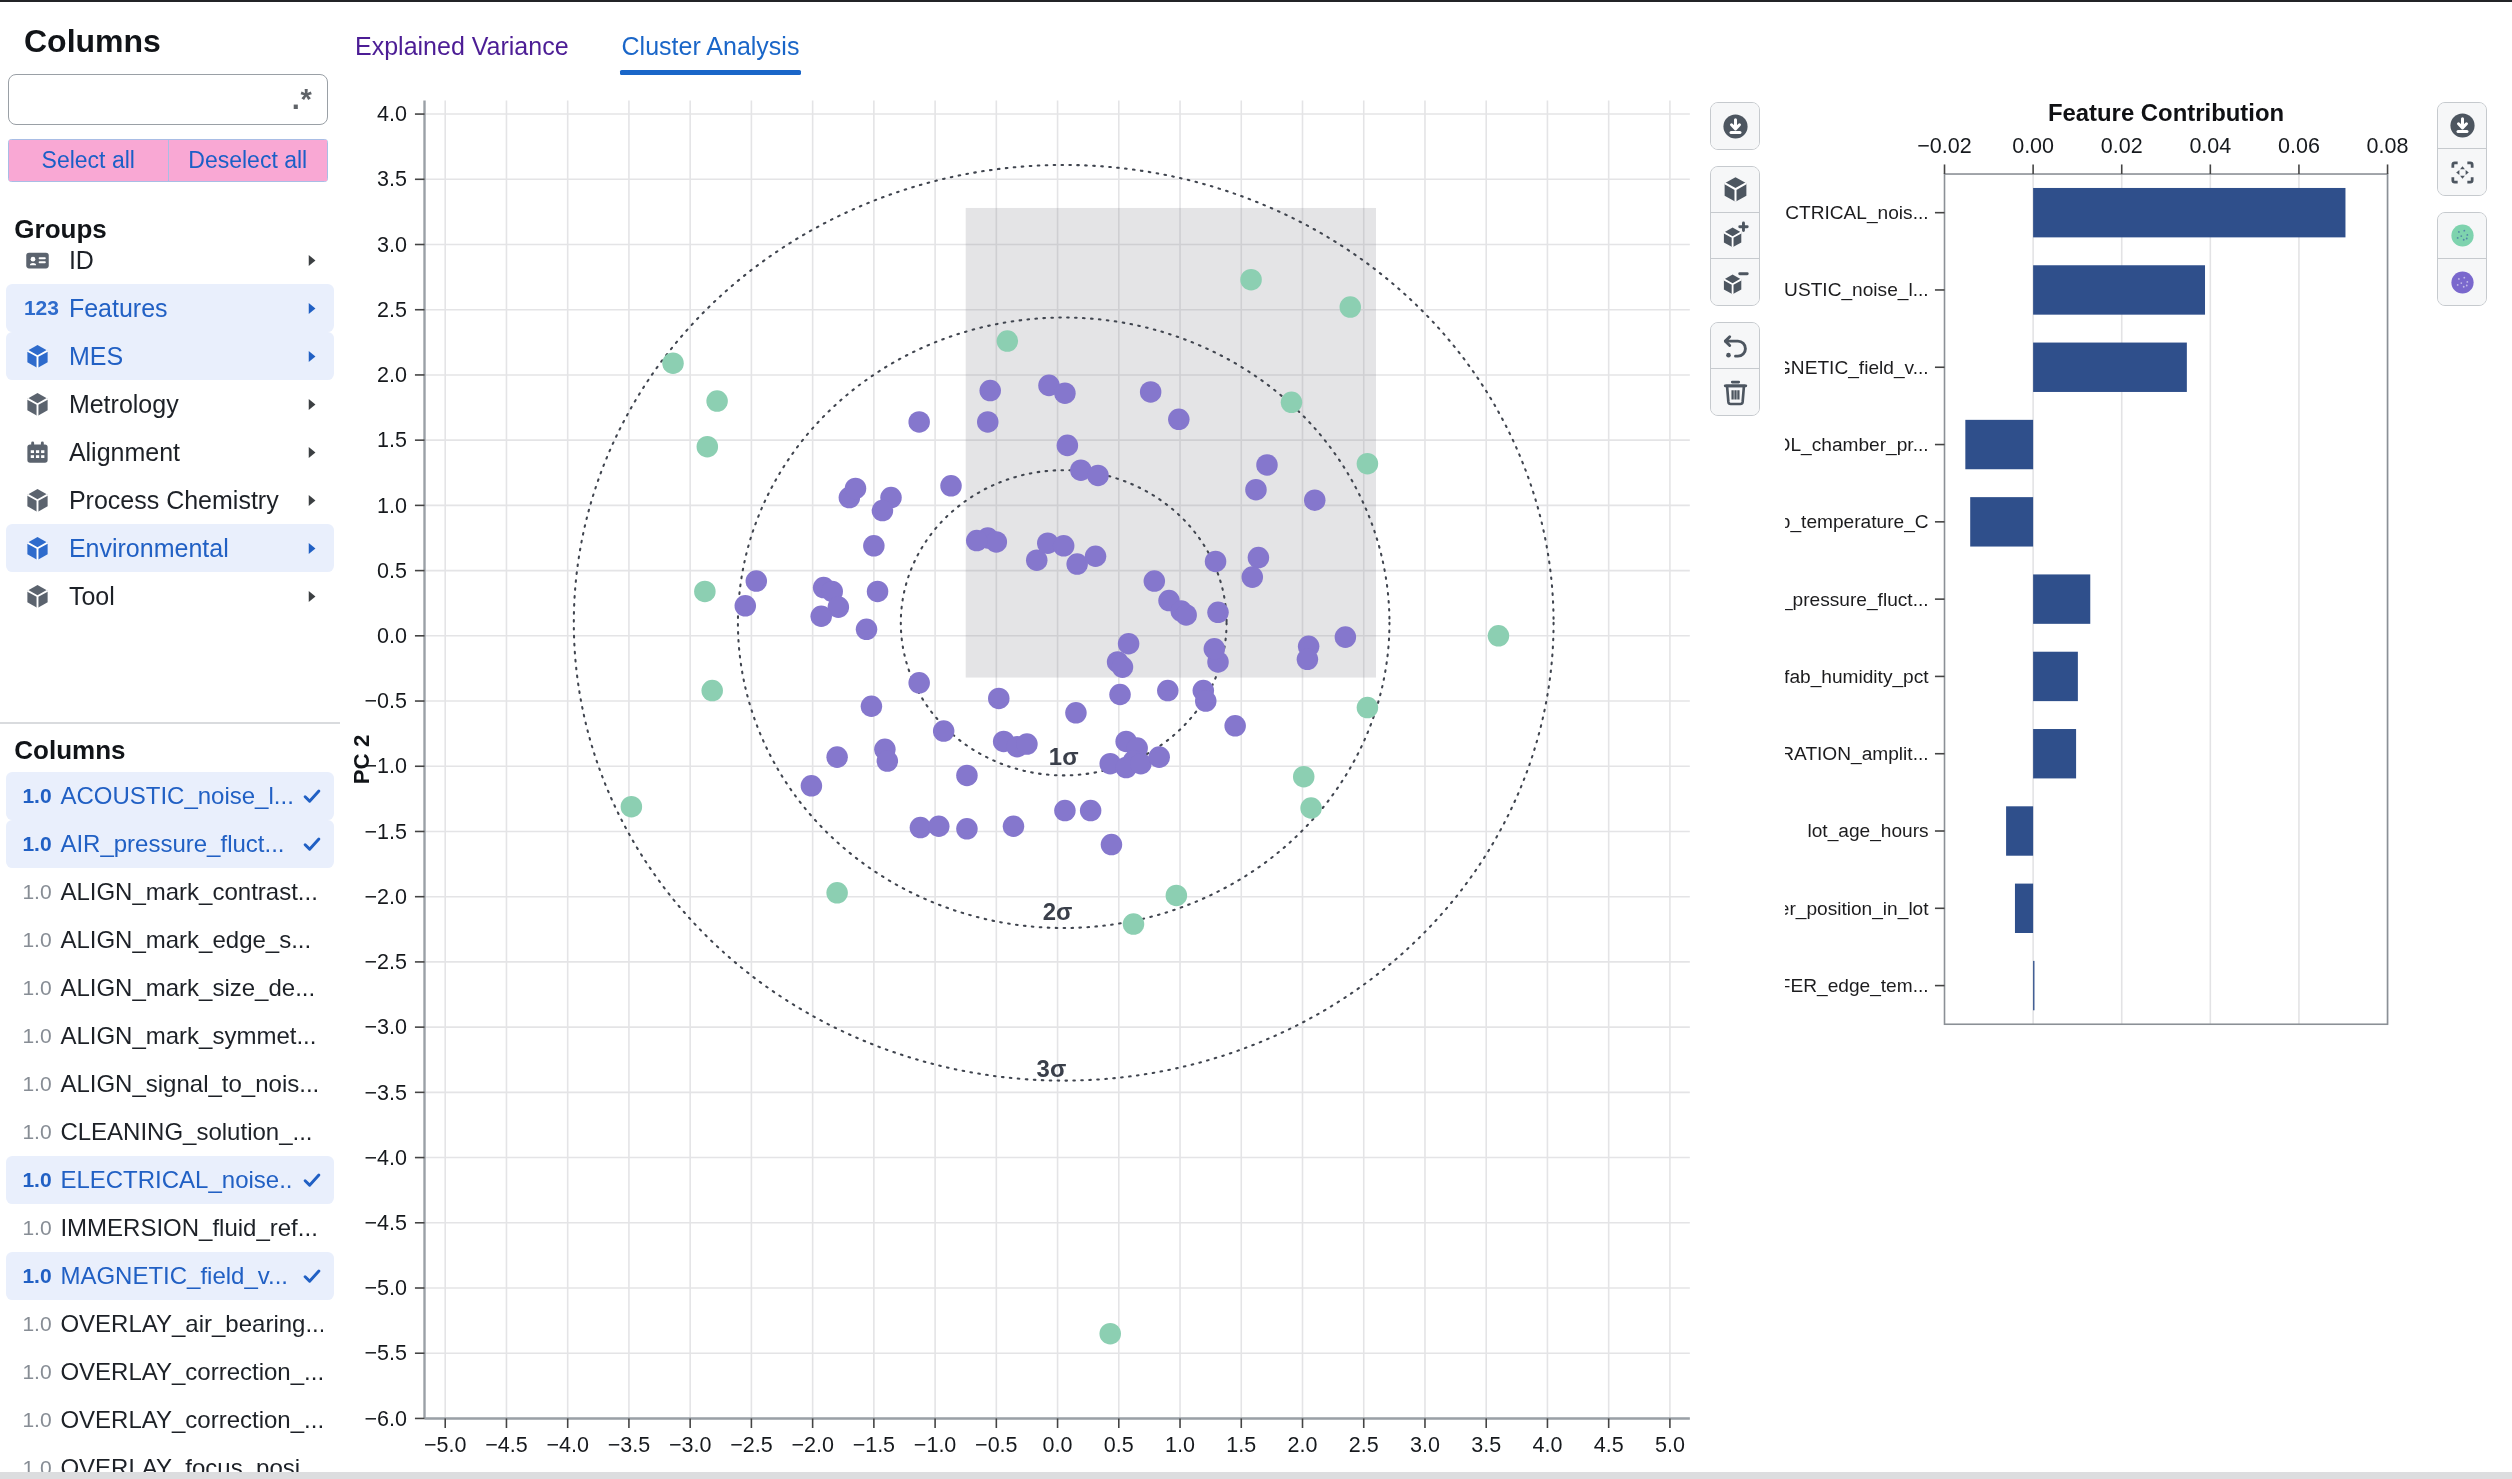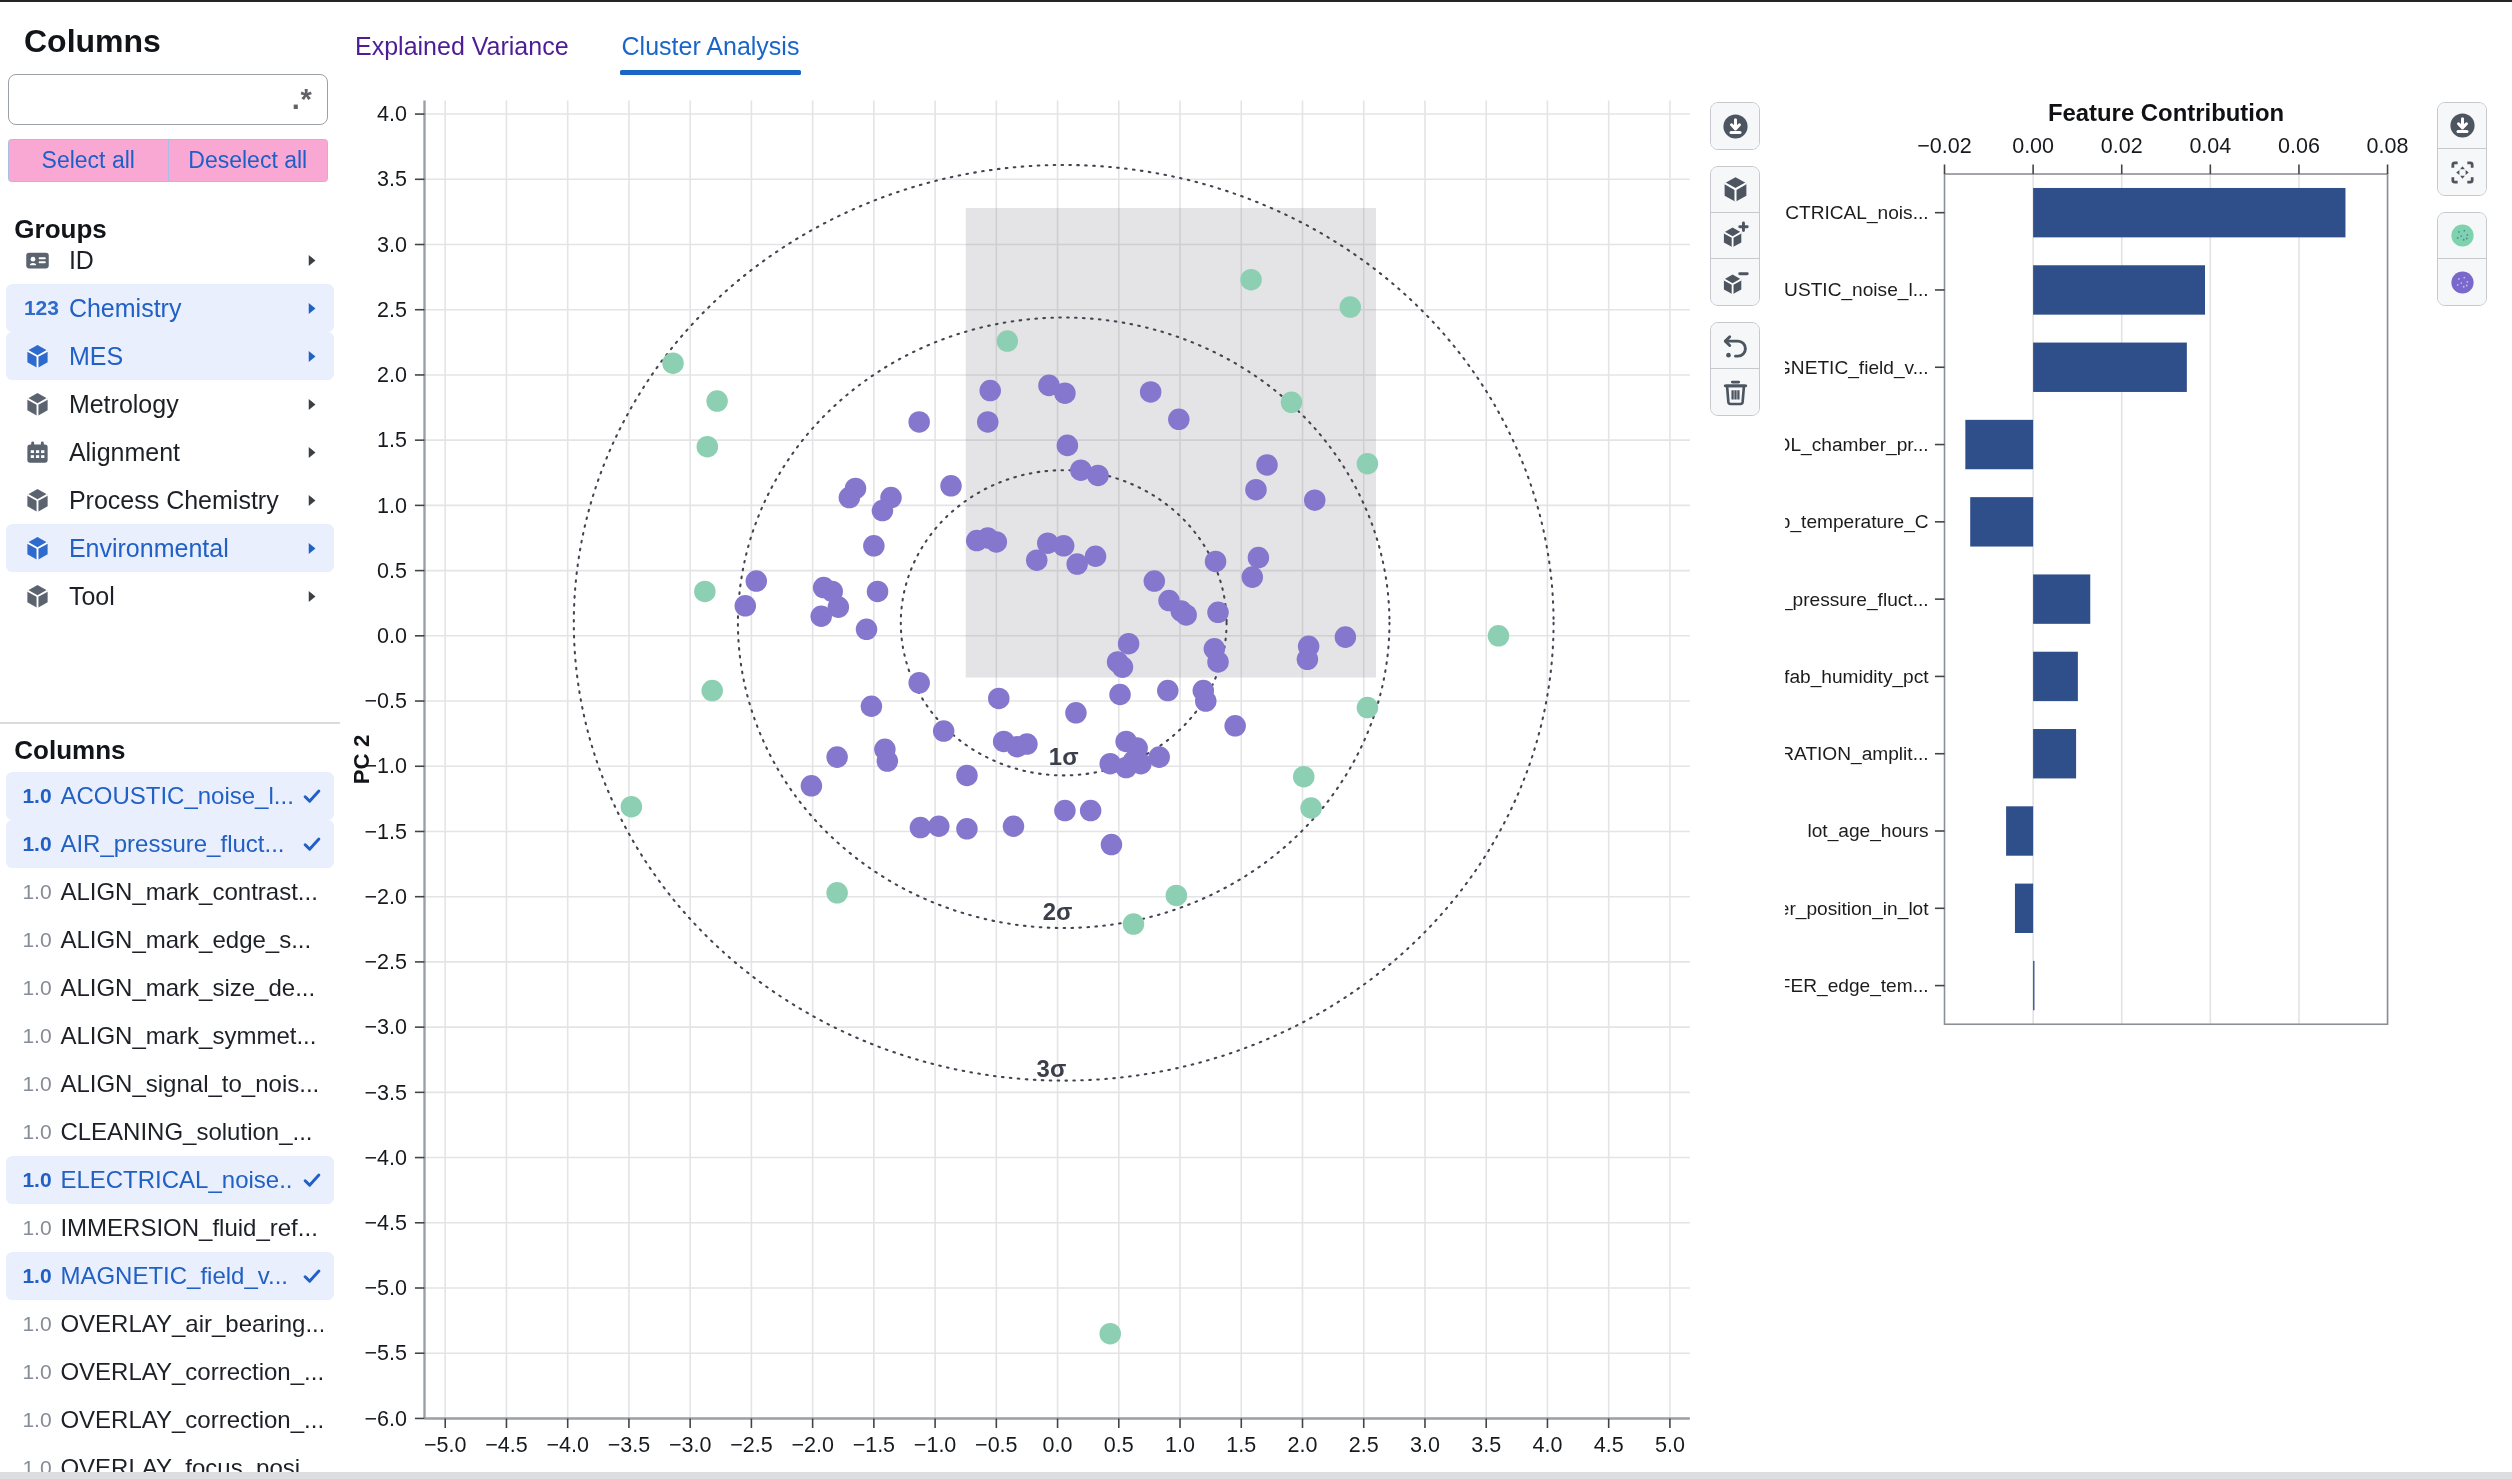--- a/index.html
+++ b/index.html
@@ -100,21 +100,21 @@
     <span class="chev">
           <svg viewBox="0 0 24 24">
             <path d="M8.5 5 17 12 8.5 19Z" fill="currentColor"></path>
           </svg>
         </span>
   </div>
       <div class="g-row sel">
     <span class="g-icon">
           <span class="i123">123</span>
         </span>
-    <span class="g-label">Chemistry</span>
+    <span class="g-label">Features</span>
     <span class="chev">
           <svg viewBox="0 0 24 24">
             <path d="M8.5 5 17 12 8.5 19Z" fill="currentColor"></path>
           </svg>
         </span>
   </div>
       <div class="g-row sel">
     <span class="g-icon">
           <svg viewBox="0 0 24 24">
             <path d="M12 1.8 21 6.8V17.2L12 22.2 3 17.2V6.8Z" fill="currentColor"></path>

